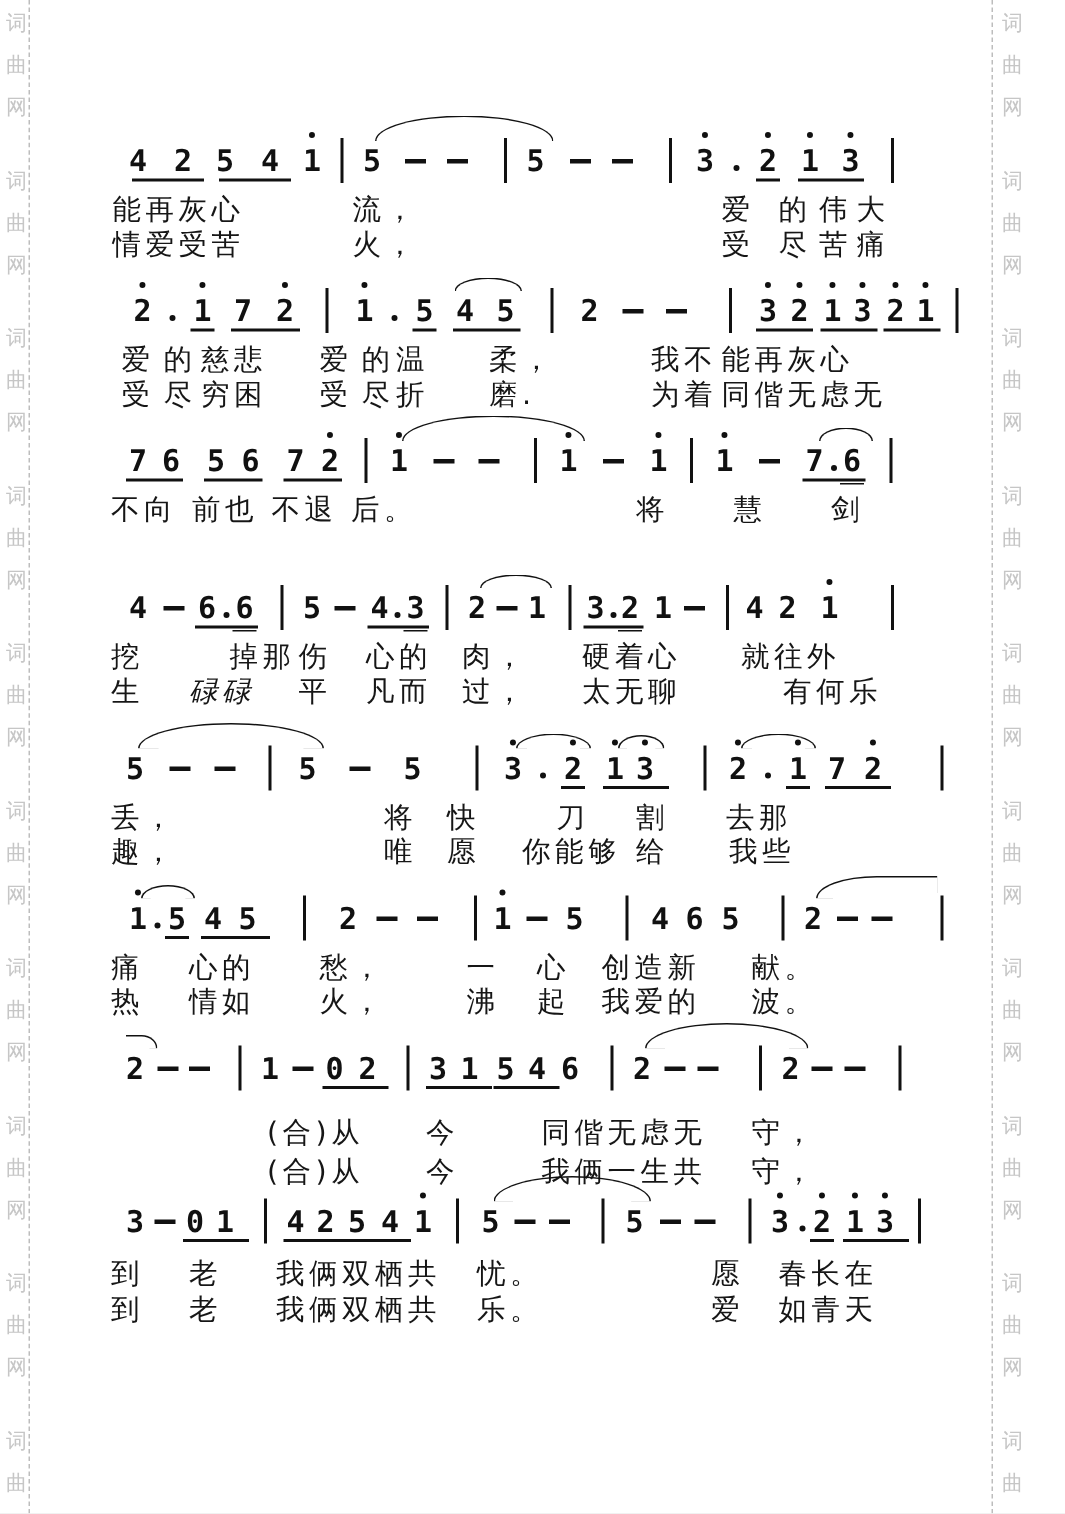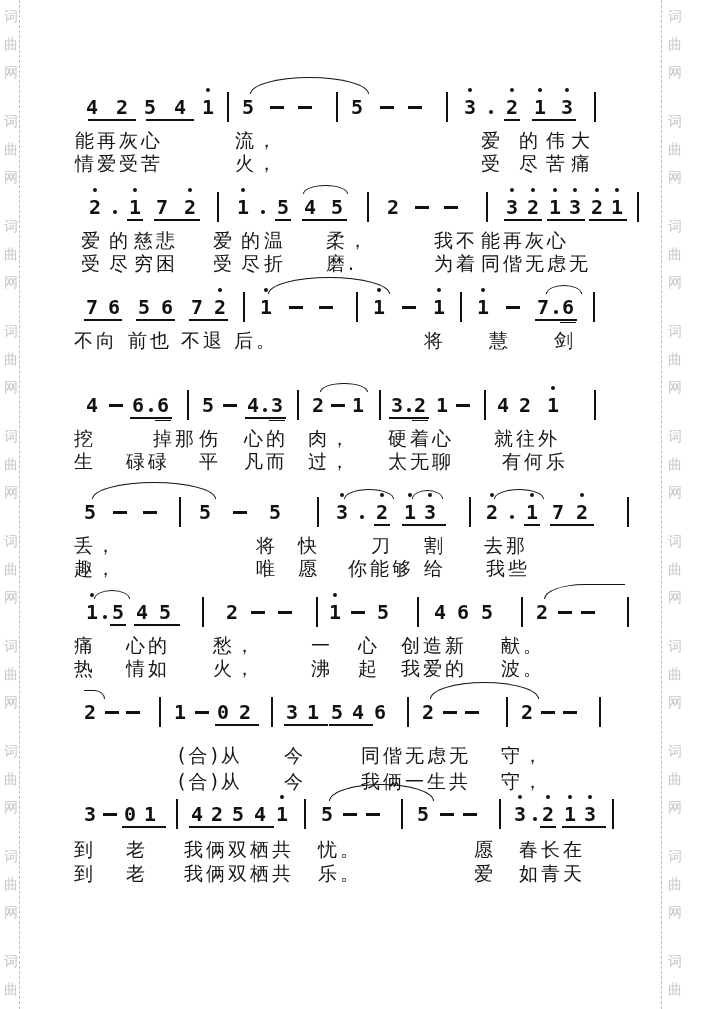--- a/index.html
+++ b/index.html
@@ -317,26 +317,26 @@
           <span class="lyric-seg" style="left: 74px;">挖</span>
           <span class="lyric-seg" style="left: 114px; margin-left: 39px;">掉那</span>
           <span class="lyric-seg" style="left: 199px;">伤</span>
           <span class="lyric-seg" style="left: 244px;">心的</span>
           <span class="lyric-seg" style="left: 308px;">肉，</span>
           <span class="lyric-seg" style="left: 388px;">硬着心</span>
           <span class="lyric-seg" style="left: 494px;">就往外</span>
         </div>
         <div class="lyric-row" style="top: 57px;">
           <span class="lyric-seg" style="left: 74px;">生</span>
-          <span class="lyric-seg" style="left: 126px;">碌碌</span>
+          <span class="lyric-seg" style="left: 126px; font-style: italic;">碌碌</span>
           <span class="lyric-seg" style="left: 199px;">平</span>
           <span class="lyric-seg" style="left: 244px;">凡而</span>
           <span class="lyric-seg" style="left: 308px;">过，</span>
           <span class="lyric-seg" style="left: 388px;">太无聊</span>
-          <span class="lyric-seg" style="left: 502px;">有何乐</span>
+          <span class="lyric-seg" style="left: 522px;">有何乐</span>
         </div>
       </div>
       <div class="system" style="top: 500px;">
         <span class="note" style="left: 90px;">5</span>
         <div class="dash" style="left: 120px;"></div>
         <div class="dash" style="left: 150px;"></div>
         <div class="barline" style="left: 180px;"></div>
         <span class="note" style="left: 205px;">5</span>
         <div class="dash" style="left: 240px;"></div>
         <span class="note" style="left: 275px;">5</span>

